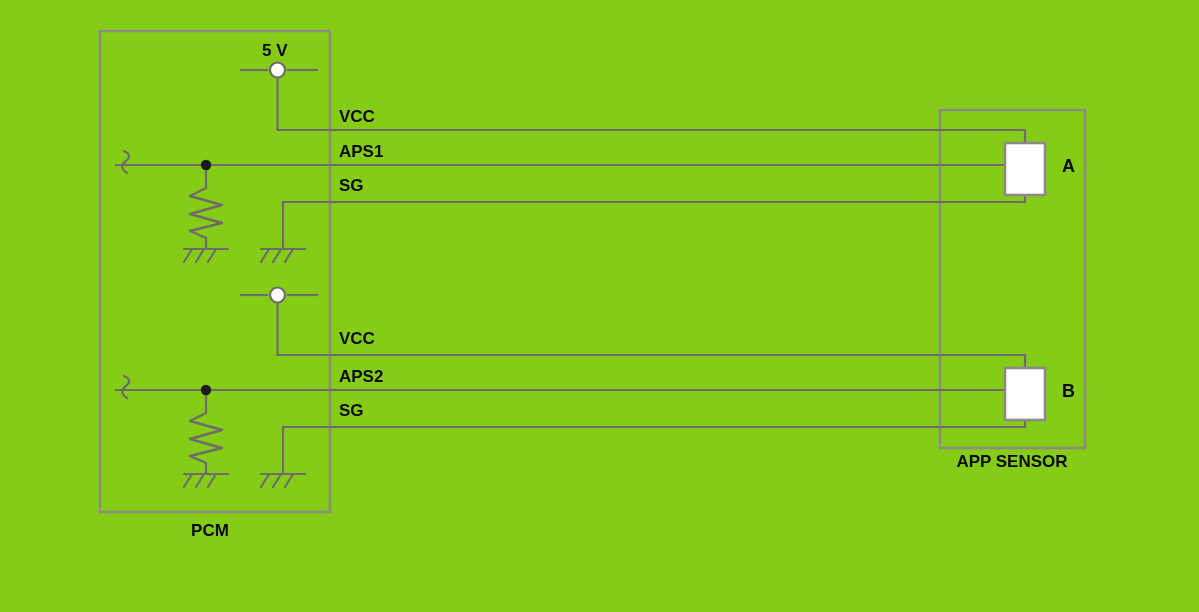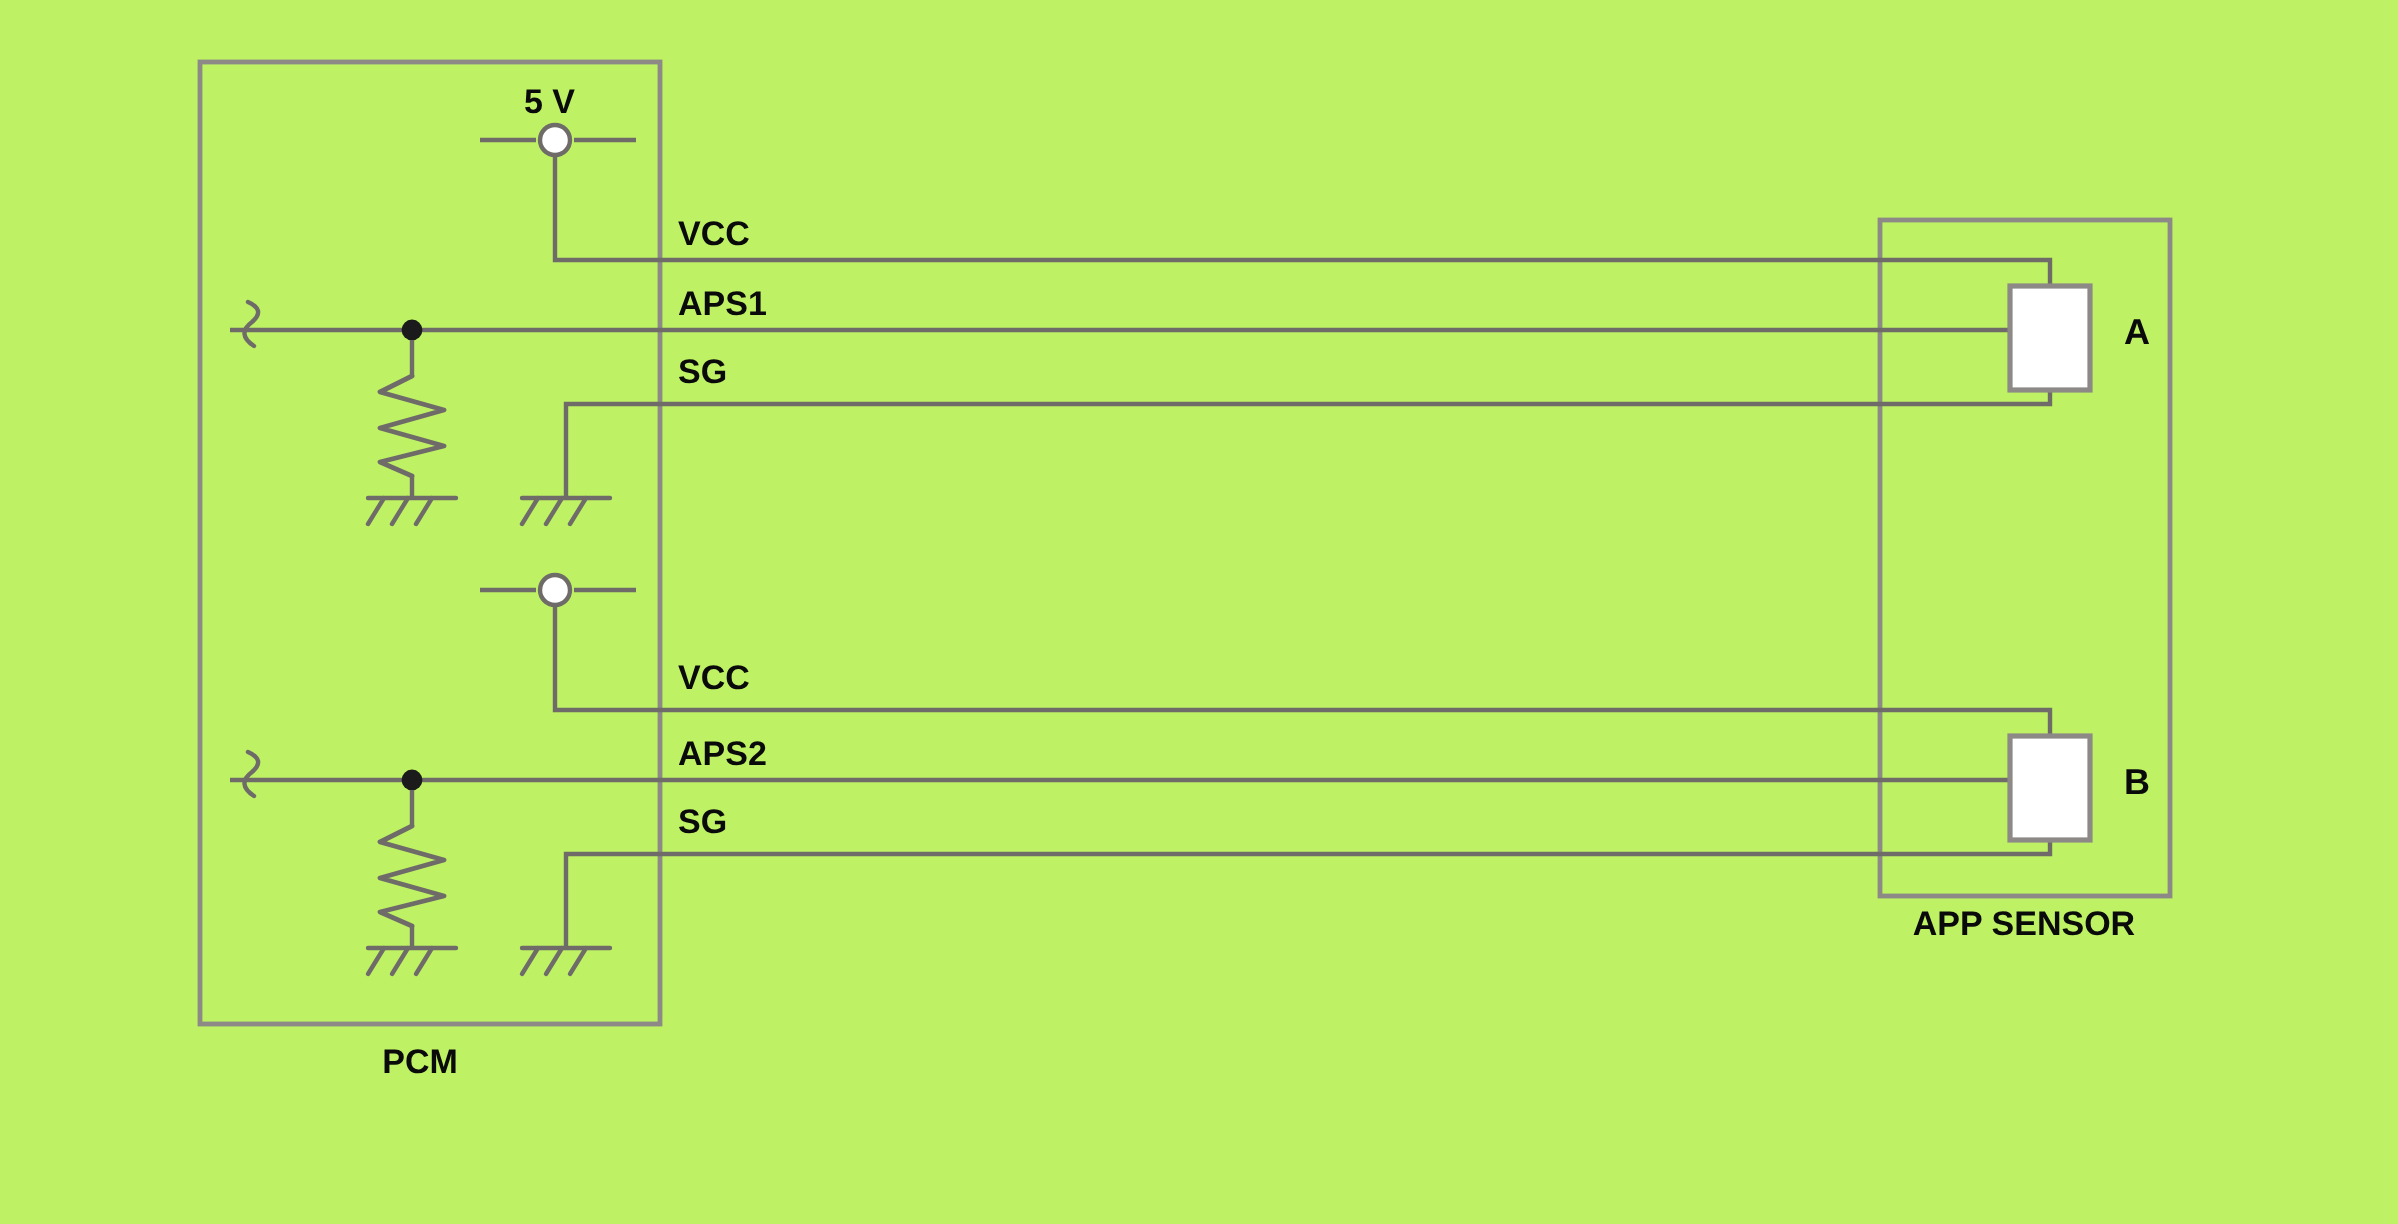--- a/index.html
+++ b/index.html
@@ -1,21 +1,21 @@
 <!DOCTYPE html>
 <html><head>
 <meta charset="utf-8">
 <title>APP Sensor Circuit Diagram</title>
 <style>
   html,body{margin:0;padding:0;background:#ffffff;}
   body{
     font-family:"Liberation Sans", sans-serif;
     width:1199px;height:612px;overflow:hidden;position:relative;
   }
-  #diagram-root{position:relative;width:1199px;height:612px;background:#bef264;}
+  #diagram-root{position:relative;width:1199px;height:612px;background:#84cc16;}
   svg#circuit{position:absolute;left:0;top:0;width:1199px;height:612px;display:block;}
   .wire{stroke:#6f6b69;stroke-width:2.2;fill:none;stroke-linecap:butt;stroke-linejoin:miter;}
   .enclosure{stroke:#8d8986;stroke-width:2.4;fill:none;}
   .sensorbox{stroke:#8d8986;stroke-width:2.6;fill:#ffffff;}
   .gnd{stroke:#6f6b69;stroke-width:2.2;fill:none;stroke-linecap:round;}
   .res{stroke:#6f6b69;stroke-width:2.4;fill:none;stroke-linejoin:round;stroke-linecap:round;}
   .node-dot{fill:#1b1b1b;}
   .node-ring{fill:#ffffff;stroke:#6f6b69;stroke-width:2.2;}
   .squiggle{stroke:#6f6b69;stroke-width:2.2;fill:none;stroke-linecap:round;}
   .lbl{

